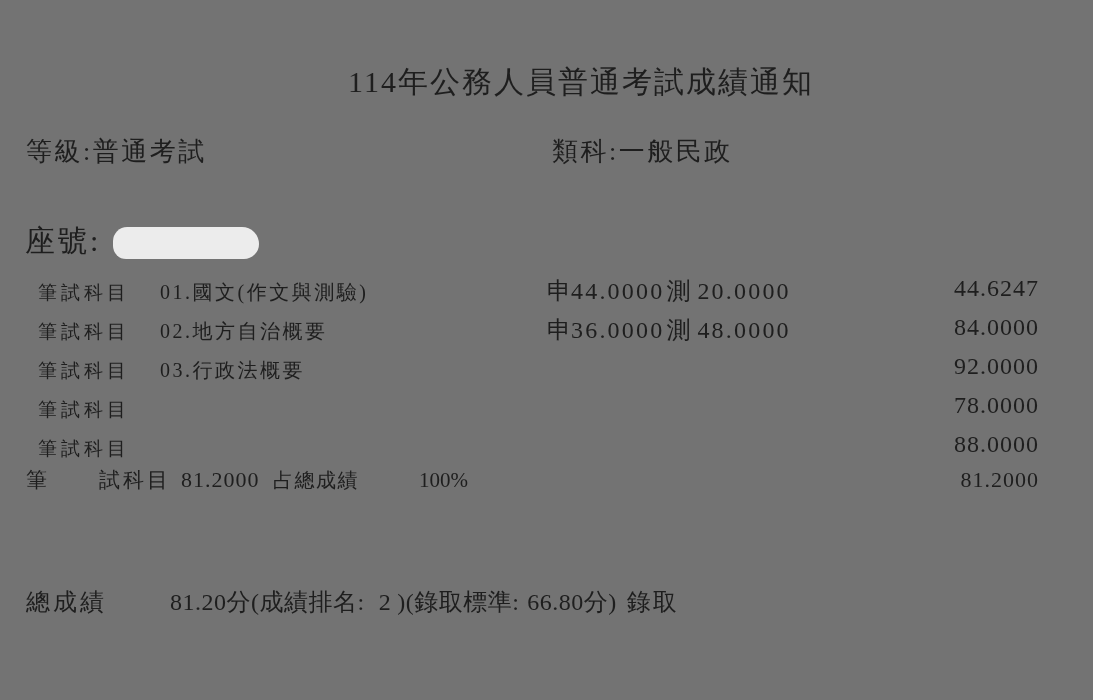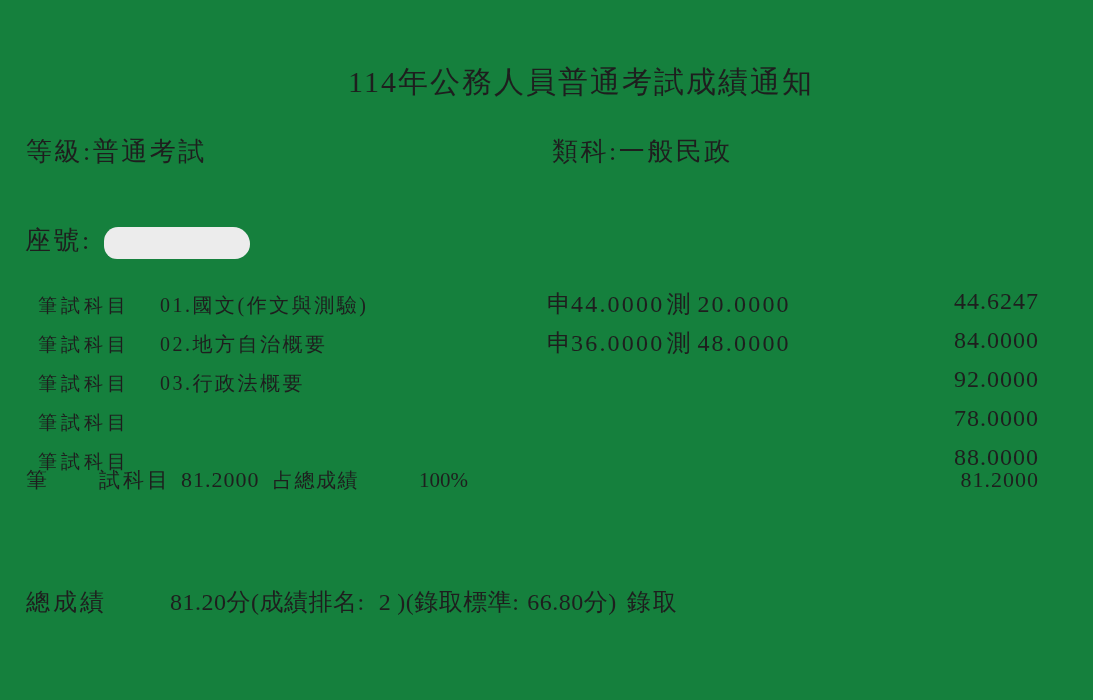--- a/index.html
+++ b/index.html
@@ -1,55 +1,55 @@
 <!DOCTYPE html>
 <html><head>
 <meta charset="utf-8">
 <style>
   html,body{margin:0;padding:0;background:#fff;}
   .page{
     position:relative;
     width:1093px;height:700px;
-    background:#15803d;
+    background:#737373;
     overflow:hidden;
     font-family:"Liberation Serif","DejaVu Serif",serif;
     color:#1e1e1e;
   }
   .abs{position:absolute;white-space:nowrap;}
 
   .title{
     top:64px;left:348px;
     font-size:30px;line-height:36px;
     letter-spacing:2px;
     font-weight:normal;margin:0;
   }
 
   .hdr-item{top:134px;font-size:26px;line-height:36px;letter-spacing:2.5px;}
   .hdr-level{left:26px;}
   .hdr-category{left:552px;}
 
-  .cand-row{top:221px;font-size:26px;line-height:40px;letter-spacing:2.5px;}
+  .cand-row{top:221px;font-size:30px;line-height:40px;letter-spacing:2.5px;}
   .cand-seat{left:25px;display:flex;align-items:center;}
   .cand-name{left:552px;display:flex;align-items:center;}
   .redact-bar{
     display:inline-block;
     width:146px;height:32px;
     margin-left:12px;margin-top:4px;
     background:#ececec;
     border-radius:15px 18px 16px 14px;
   }
   .redact-circle{
     display:inline-block;
     width:30px;height:30px;
     margin:4px 3px 0 3px;
     background:#e9e9e9;
     border-radius:50%;
   }
 
-  .subjects{position:absolute;top:284px;left:0;width:1044px;}
+  .subjects{position:absolute;top:271px;left:0;width:1044px;}
   .srow{position:relative;height:39px;width:1093px;}
   .c-label{position:absolute;left:38px;top:9px;font-size:19px;letter-spacing:4px;}
   .c-subject{position:absolute;left:160px;top:8px;font-size:20px;letter-spacing:2.5px;}
   .c-detail{position:absolute;left:547px;top:4px;font-size:24px;}
   .d-cjk{font-size:24px;}
   .d-num{font-size:24px;letter-spacing:2.2px;}
   .d-cjk2{margin-left:2px;}
   .d-num2{margin-left:7px;}
   .c-score{position:absolute;right:54px;top:4px;font-size:24px;letter-spacing:1px;text-align:right;}
 

